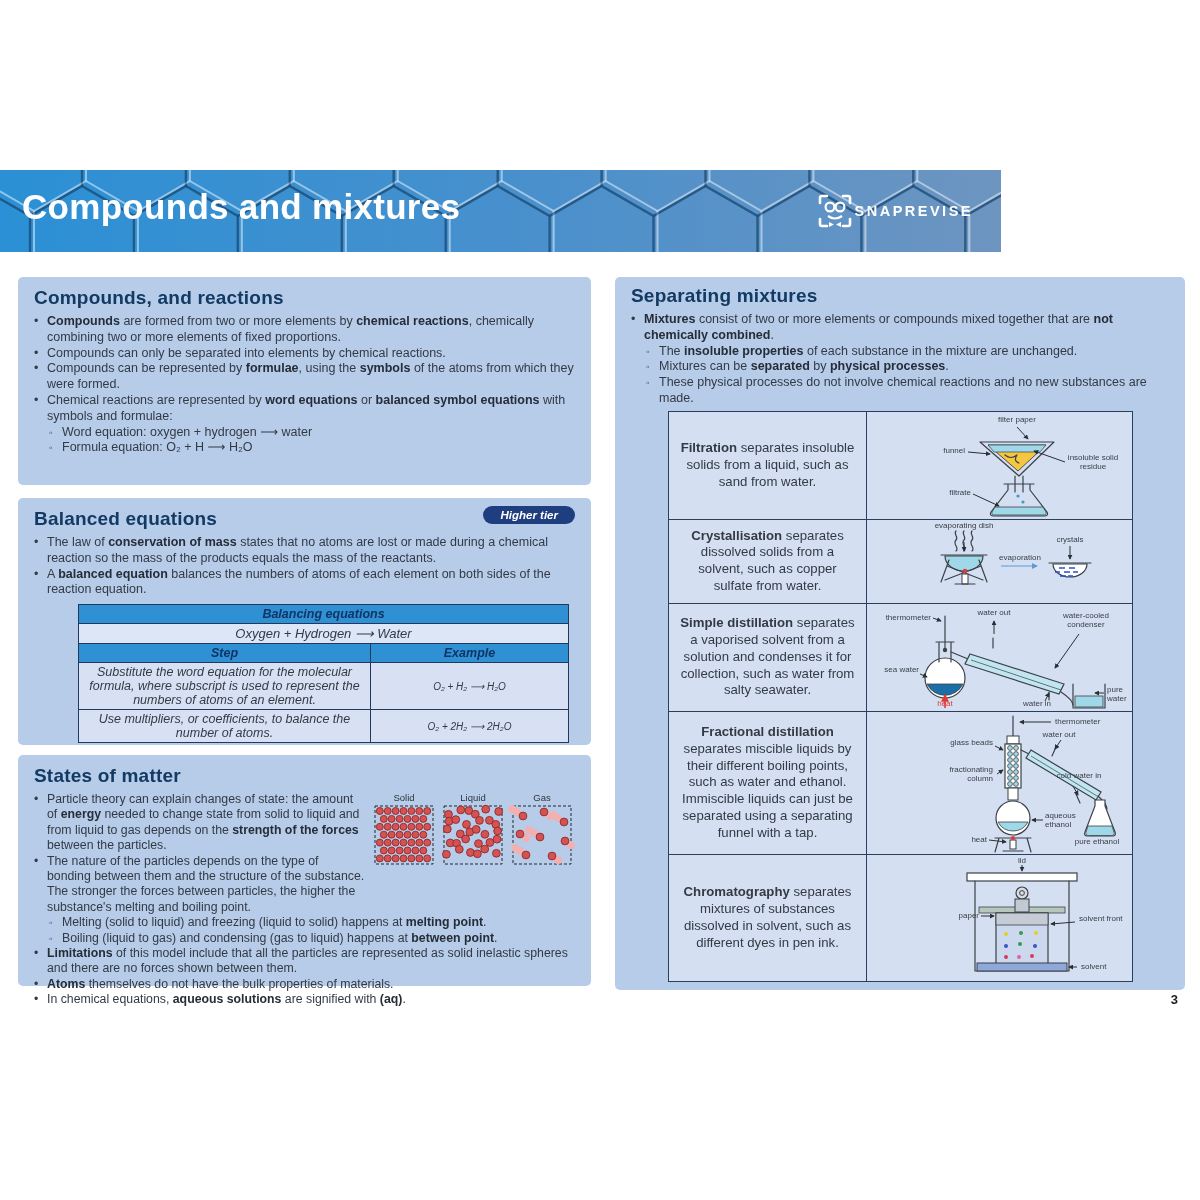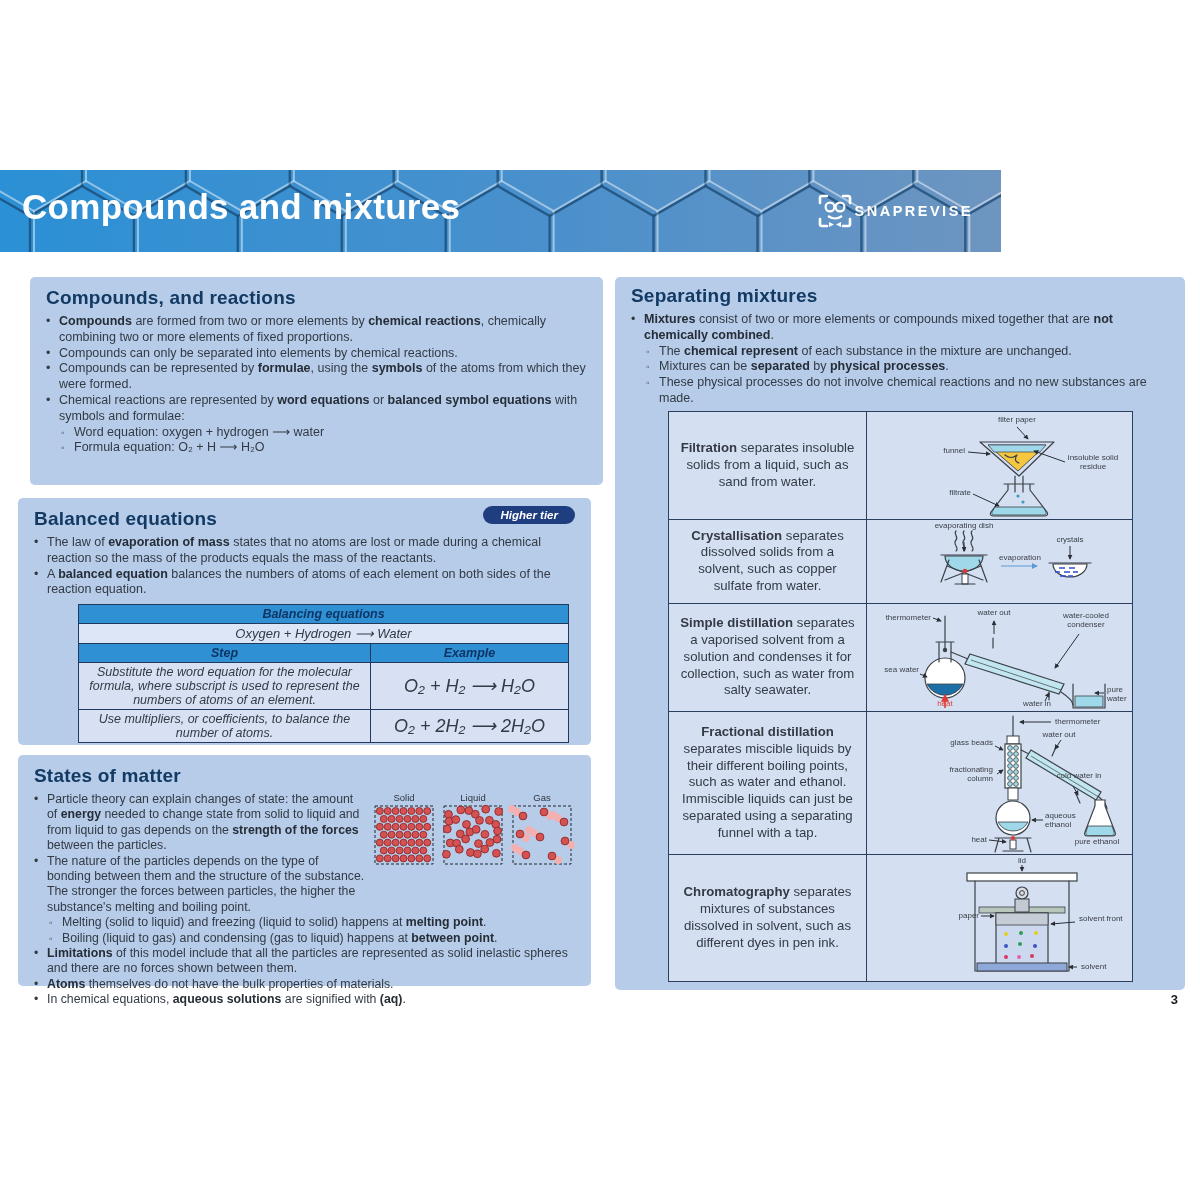--- a/index.html
+++ b/index.html
@@ -10,40 +10,40 @@
   .hdr{position:absolute;left:0;top:170px;width:1001px;height:82px;
        background:linear-gradient(90deg,#2b90d5 0%,#4a90cc 55%,#6e95c0 100%);overflow:hidden;}
   .hdr svg.hex{position:absolute;left:0;top:0;}
   .hdr h1{position:absolute;left:22px;top:17px;margin:0;color:#fff;font-size:35px;font-weight:bold;letter-spacing:.3px;}
   .brand{position:absolute;right:28px;top:23px;display:flex;align-items:center;gap:2px;}
   .brand .txt{color:#fff;font-weight:bold;font-size:14.5px;letter-spacing:2.5px;}
 
   
   .panel{position:absolute;background:#b6cce9;border-radius:5px;box-sizing:border-box;padding:10px 16px 8px 16px;}
   .panel h2{margin:0 0 5px 0;font-size:19px;color:#123a63;font-weight:bold;letter-spacing:.2px;}
-  #p1{left:30px;top:277px;width:573px;height:208px;}
+  #p1{left:18px;top:277px;width:573px;height:208px;}
   #p2{left:18px;top:498px;width:573px;height:247px;}
   #p3{left:18px;top:755px;width:573px;height:231px;}
   #p4{left:615px;top:277px;width:570px;height:713px;padding-top:8px;}
 
   .bl{display:flex;font-size:12.5px;line-height:15.8px;color:#333a44;}
   #p3 .bl{font-size:12.3px;line-height:15.4px;}
   .bl .m{flex:0 0 13px;}
   .bl .m::before{content:"\2022";}
   .bl.sub{margin-left:15px;}
   .bl.sub .m::before{content:"\25E6";font-size:10px;}
   .bl b{color:#262d37;}
 
   
   table.bal{border-collapse:collapse;margin:6px 0 0 44px;table-layout:fixed;}
   table.bal td{border:1.6px solid #21395c;background:#d7e1f3;text-align:center;
                font-size:12.5px;color:#333a44;padding:2px 8px;font-style:italic;}
   table.bal td.blue{background:#2f90d4;color:#0f3565;font-weight:bold;}
   table.bal td.light{background:#dce6f6;font-size:13px;}
-  table.bal td.ex{font-size:18px;}
+  table.bal td.ex{font-size:10px;}
 
   
   table.sep{border-collapse:collapse;margin:4px 0 0 37px;table-layout:fixed;}
   table.sep td{border:1.6px solid #2b3f5c;background:#d5dff2;box-sizing:border-box;}
   table.sep td.txt{width:198px;font-size:13.2px;line-height:16.8px;color:#333a44;
                    text-align:center;vertical-align:middle;padding:4px 11px;}
   table.sep td.dia{width:266px;position:relative;padding:0;}
   .dia svg{position:absolute;left:0;top:0;}
   .lab{position:absolute;font-size:8px;line-height:8.8px;color:#3a4047;}
   .lab.c{text-align:center;} .lab.r{text-align:right;}
@@ -186,21 +186,21 @@
       <span class="m"></span>
       <span>Formula equation:  O₂ + H ⟶ H₂O</span>
     </div>
 </div>
 
 <div class="panel" id="p2">
   <h2>Balanced equations</h2>
   <span class="badge">Higher tier</span>
   <div class="bl">
       <span class="m"></span>
-      <span>The law of <b>evaporation of mass</b> states that no atoms are lost or made during a chemical reaction so the mass of the products equals the mass of the reactants.</span>
+      <span>The law of <b>conservation of mass</b> states that no atoms are lost or made during a chemical reaction so the mass of the products equals the mass of the reactants.</span>
     </div>
   <div class="bl">
       <span class="m"></span>
       <span>A <b>balanced equation</b> balances the numbers of atoms of each element on both sides of the reaction equation.</span>
     </div>
   <table class="bal">
     <colgroup>
         <col style="width:292px">
         <col style="width:198px">
       </colgroup>
@@ -366,21 +366,21 @@
 </div>
 
 <div class="panel" id="p4">
   <h2>Separating mixtures</h2>
   <div class="bl">
       <span class="m"></span>
       <span><b>Mixtures</b> consist of two or more elements or compounds mixed together that are <b>not chemically combined</b>.</span>
     </div>
   <div class="bl sub">
       <span class="m"></span>
-      <span>The <b>chemical represent</b> of each substance in the mixture are unchanged.</span>
+      <span>The <b>insoluble properties</b> of each substance in the mixture are unchanged.</span>
     </div>
   <div class="bl sub">
       <span class="m"></span>
       <span>Mixtures can be <b>separated</b> by <b>physical processes</b>.</span>
     </div>
   <div class="bl sub">
       <span class="m"></span>
       <span>These physical processes do not involve chemical reactions and no new substances are made.</span>
     </div>
 

